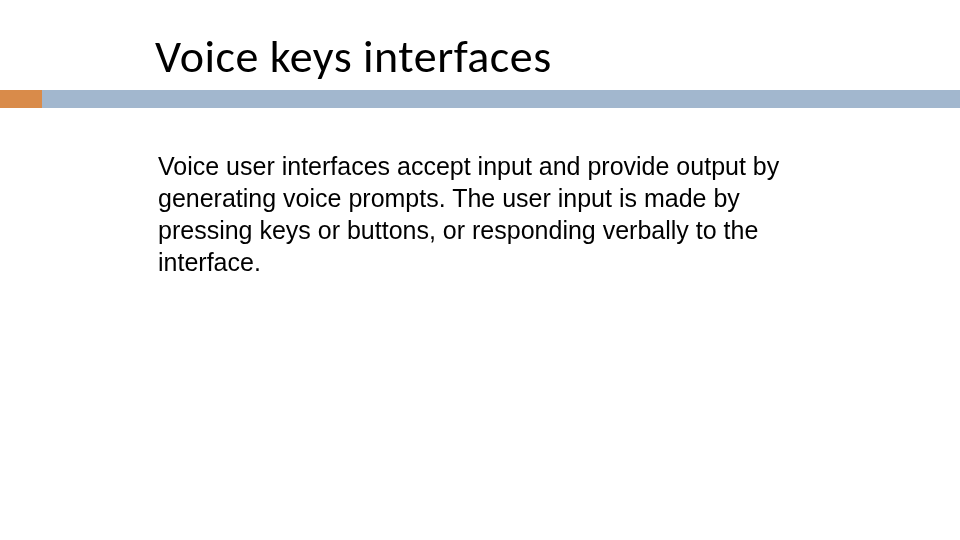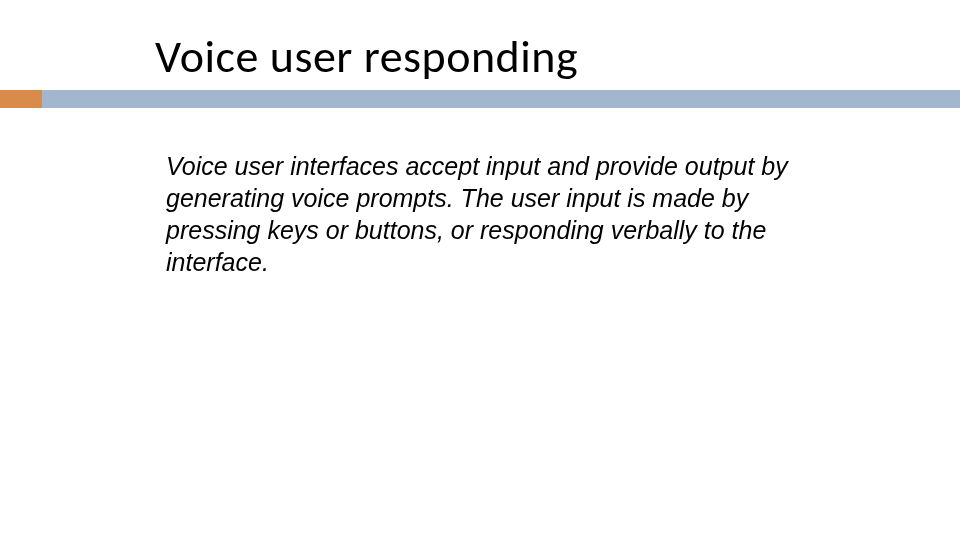--- a/index.html
+++ b/index.html
@@ -39,36 +39,35 @@
       position: absolute;
       left: 0;
       top: 0;
       width: 42px;
       height: 18px;
       background: #d98b4a;
     }
     .body-area {
       position: absolute;
       top: 150px;
-      left: 166px;
+      left: 158px;
       width: 660px;
-      font-style: italic;
     }
     .body-text {
       font-family: Arial, Helvetica, sans-serif;
       font-size: 25px;
       line-height: 1.28;
       color: #000000;
     }
   </style>
 </head>
 <body>
 
 <div class="title-area">
-  <h1 class="title-text">Voice user responding</h1>
+  <h1 class="title-text">Voice keys interfaces</h1>
   <div class="divider-bar">
     <div class="divider-accent"></div>
   </div>
 </div>
 
 <div class="body-area">
   <p class="body-text">Voice user interfaces accept input and provide output by generating voice prompts. The user input is made by pressing keys or buttons, or responding verbally to the interface.</p>
 </div>
 
 </body></html>

